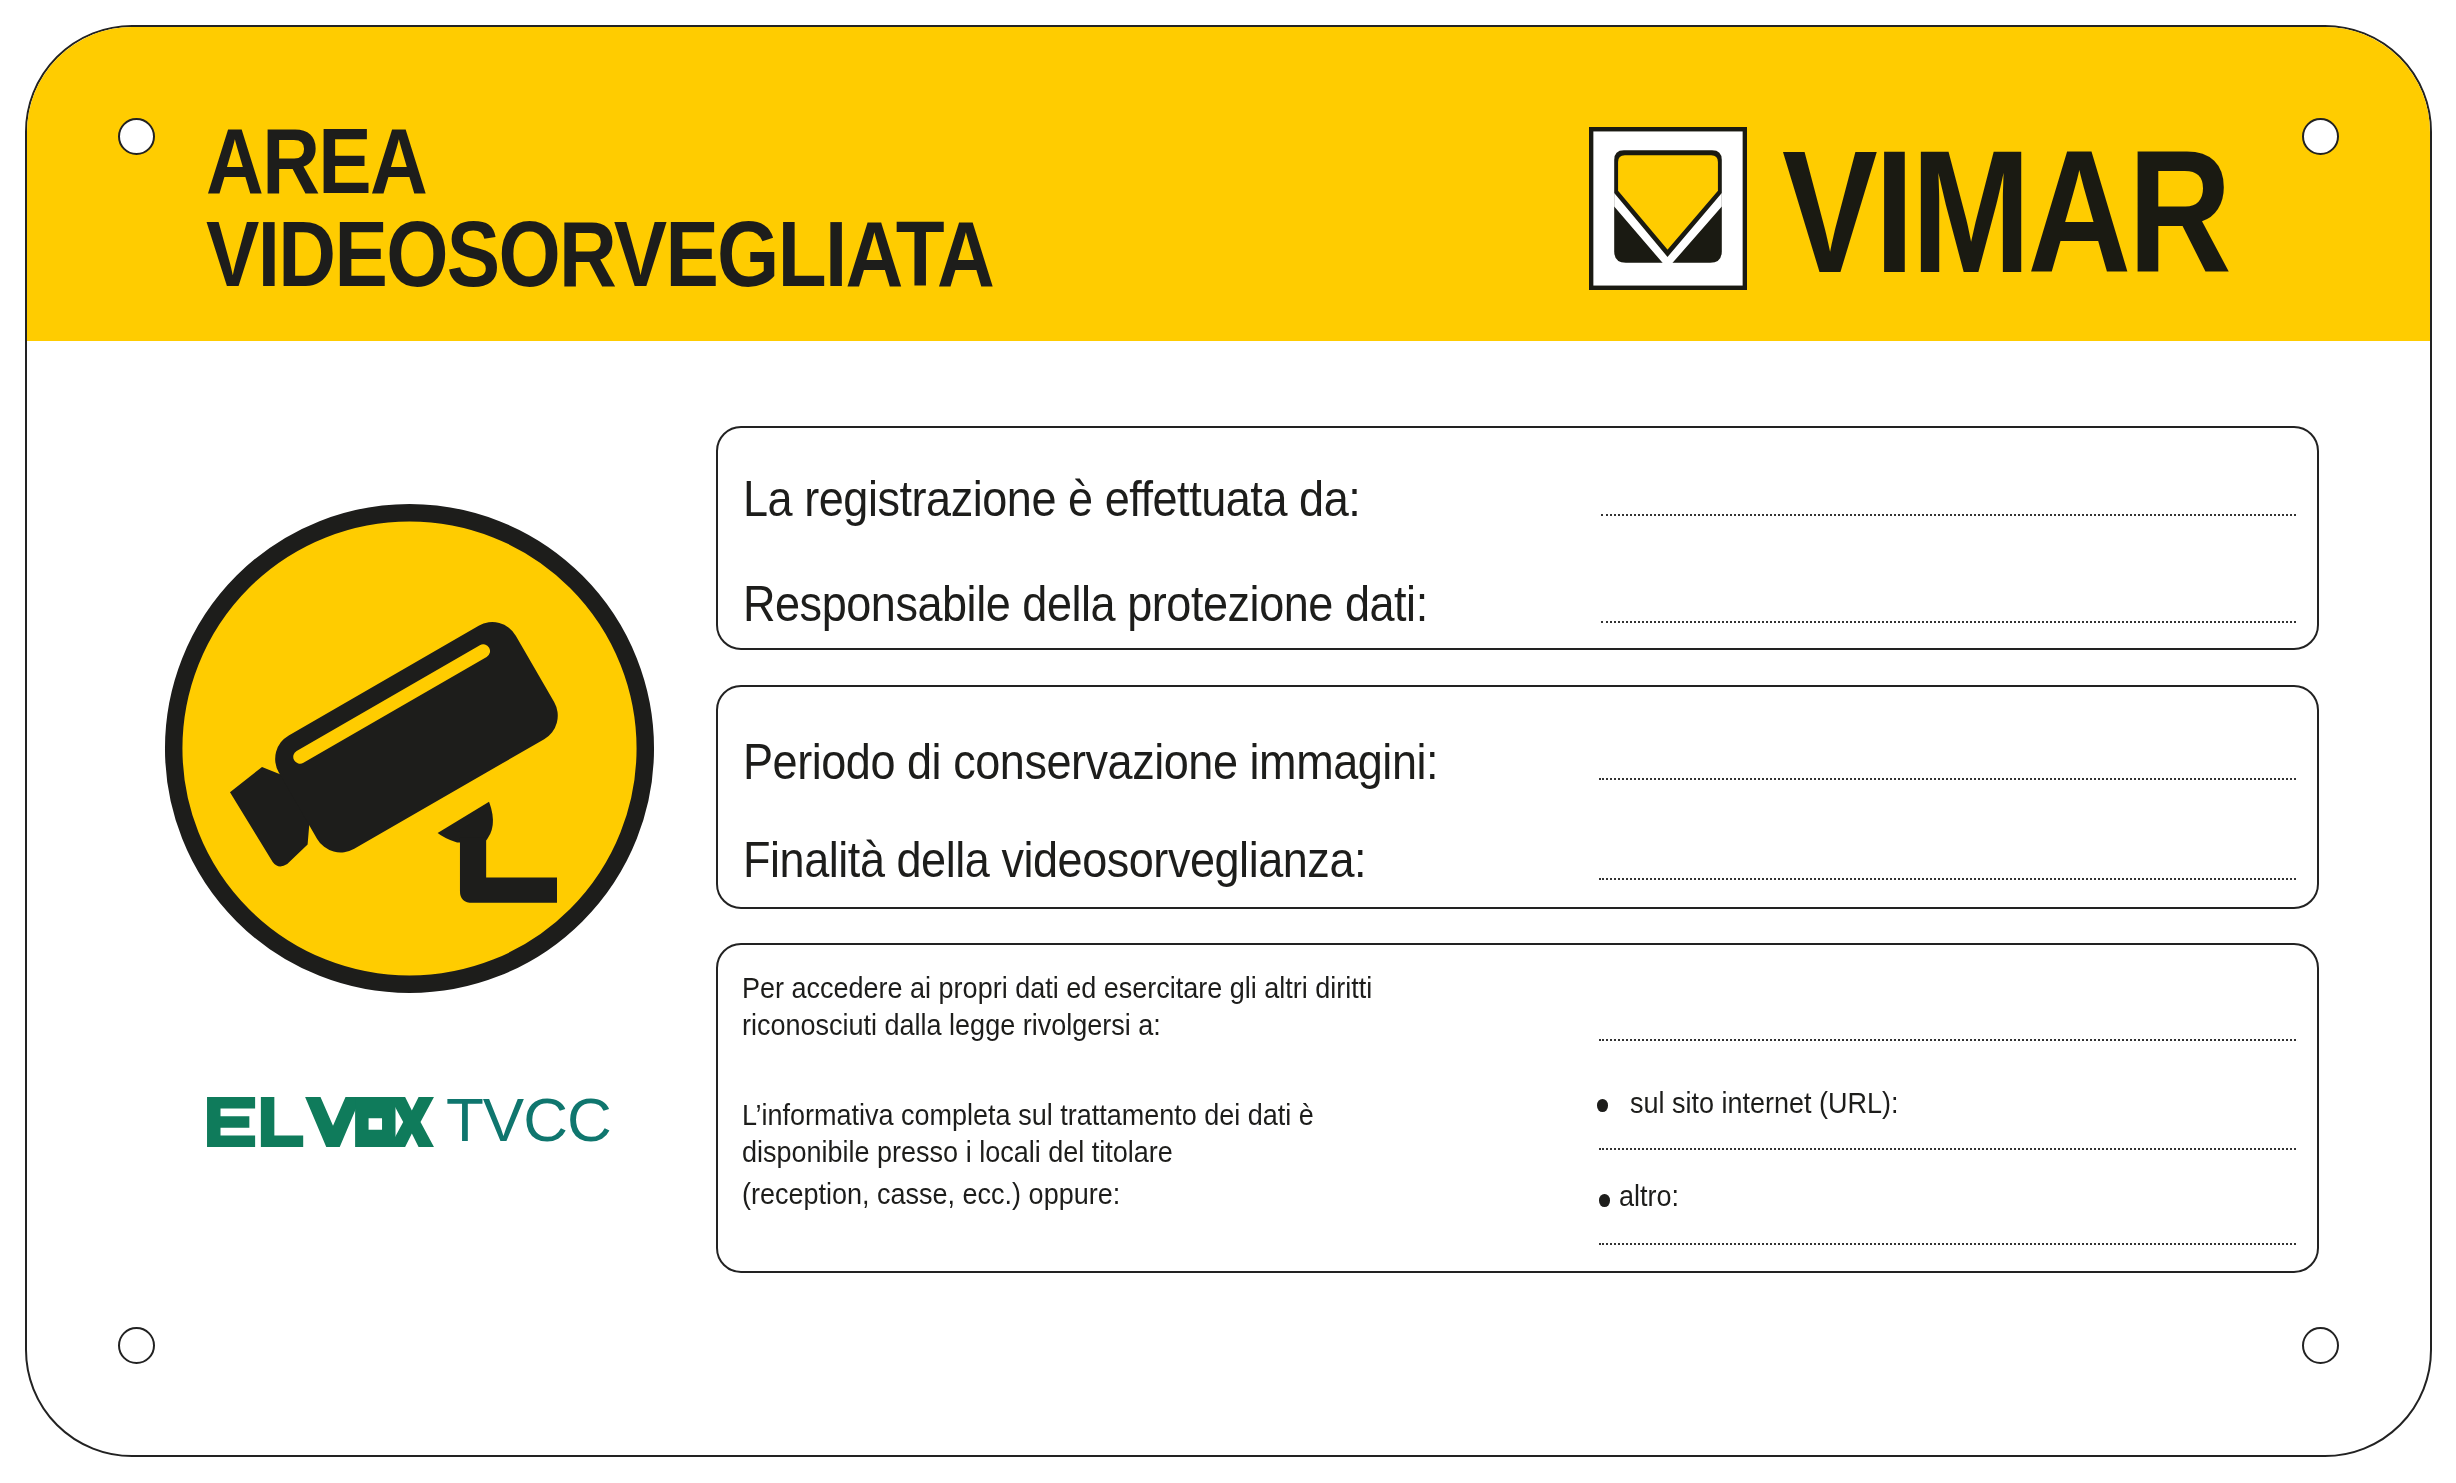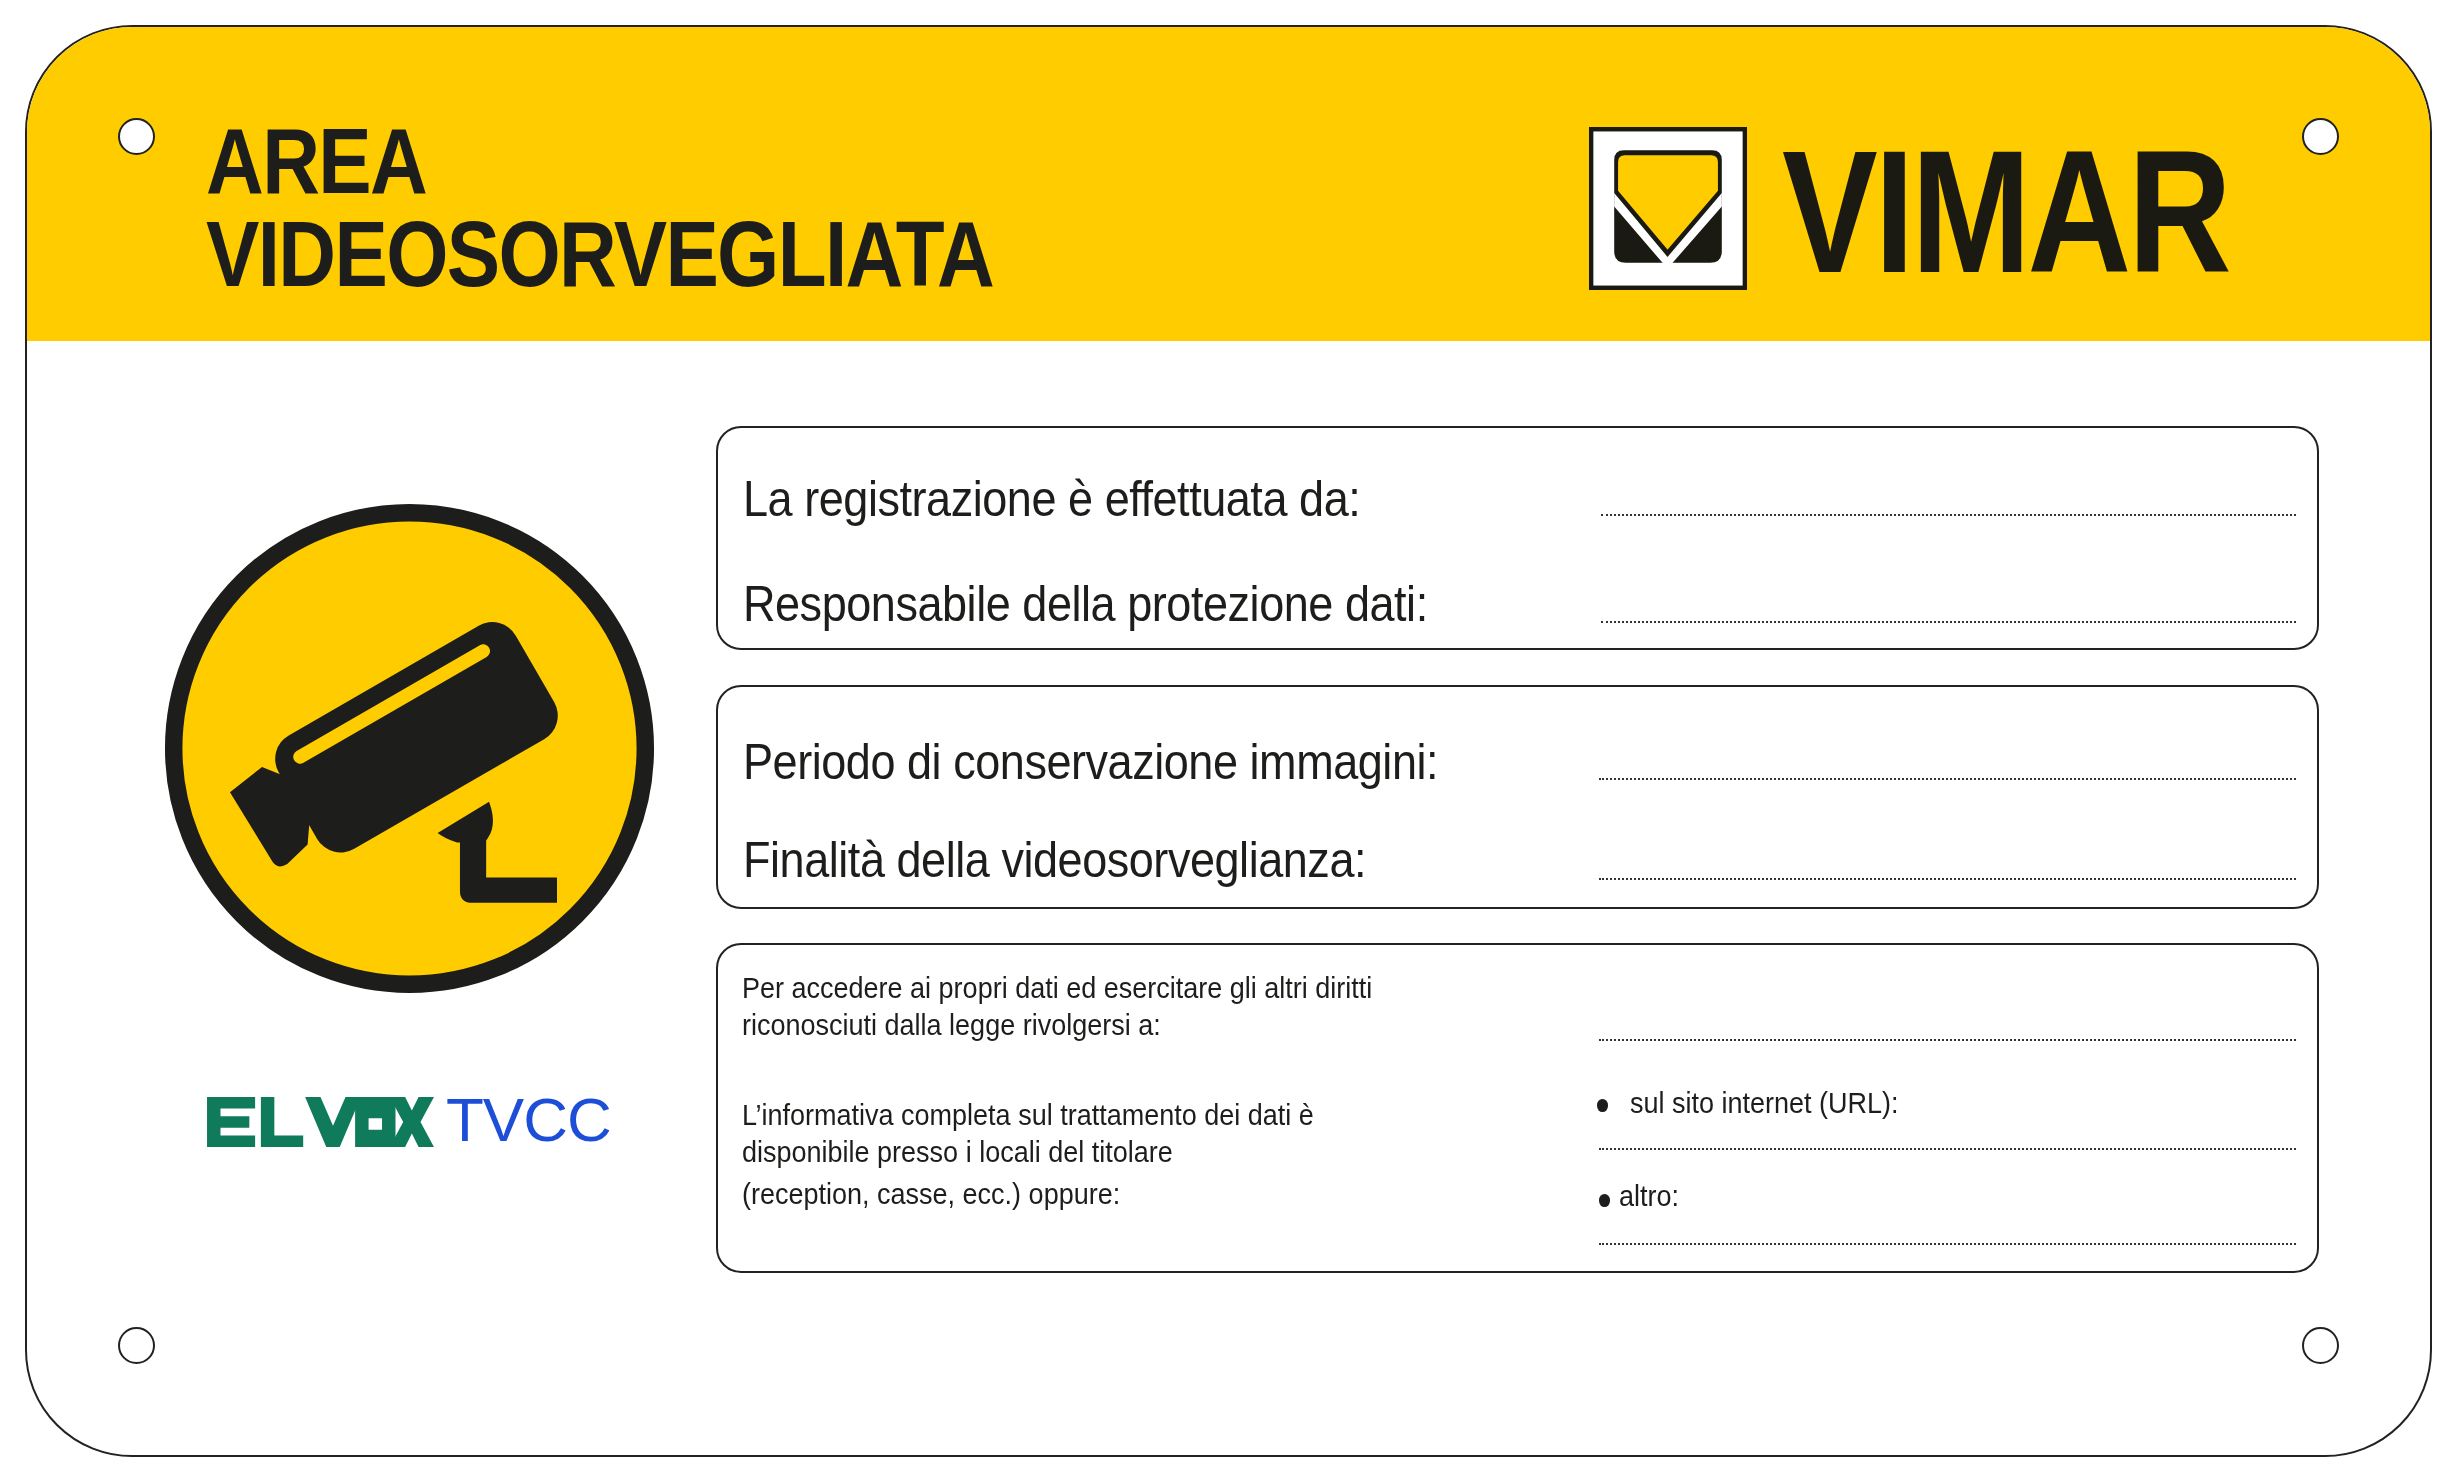--- a/index.html
+++ b/index.html
@@ -21,21 +21,21 @@
 
   .vimar-emblem { left: 1589px; top: 127px; width: 158px; height: 163px; }
   .vimar-word { left: 1782px; top: 124px; font-weight: 700; font-size: 175px; line-height: 175px;
                 color: #1a1a12; letter-spacing: -3.9px; transform: scaleX(0.82); transform-origin: left top;
                 white-space: nowrap; }
 
   .cam-circle { left: 164px; top: 503px; width: 491px; height: 491px; }
 
   .elvox { left: 206px; top: 1097px; width: 229px; height: 50px; }
   .tvcc { left: 446px; top: 1089px; font-size: 62px; line-height: 62px; font-weight: 400;
-          color: #1d4ed8; white-space: nowrap; letter-spacing: -1px; }
+          color: #0f766e; white-space: nowrap; letter-spacing: -1px; }
 
   .box { border: 2.9px solid #222; border-radius: 25px; box-sizing: border-box; background: #fff; }
   .big-label { font-size: 50px; line-height: 50px; color: #1d1d1b; white-space: nowrap;
                transform: scaleX(0.9); transform-origin: left top; letter-spacing: -0.5px; }
   .small-label { font-size: 30px; line-height: 30px; color: #1d1d1b; white-space: nowrap;
                  transform: scaleX(0.9); transform-origin: left top; }
   .dots { height: 0; border-top: 2.9px dotted #333; }
   .bullet { width: 10.7px; height: 12.6px; border-radius: 50%; background: #1d1d1b; }
 </style>
 </head>

